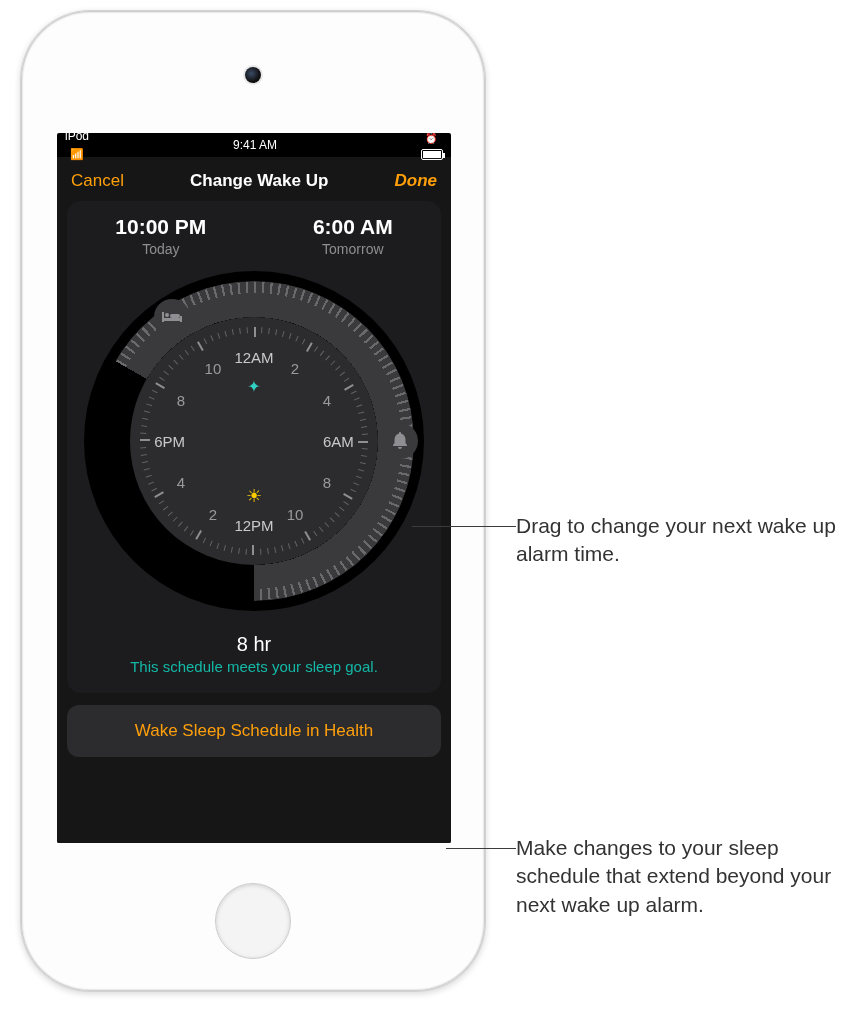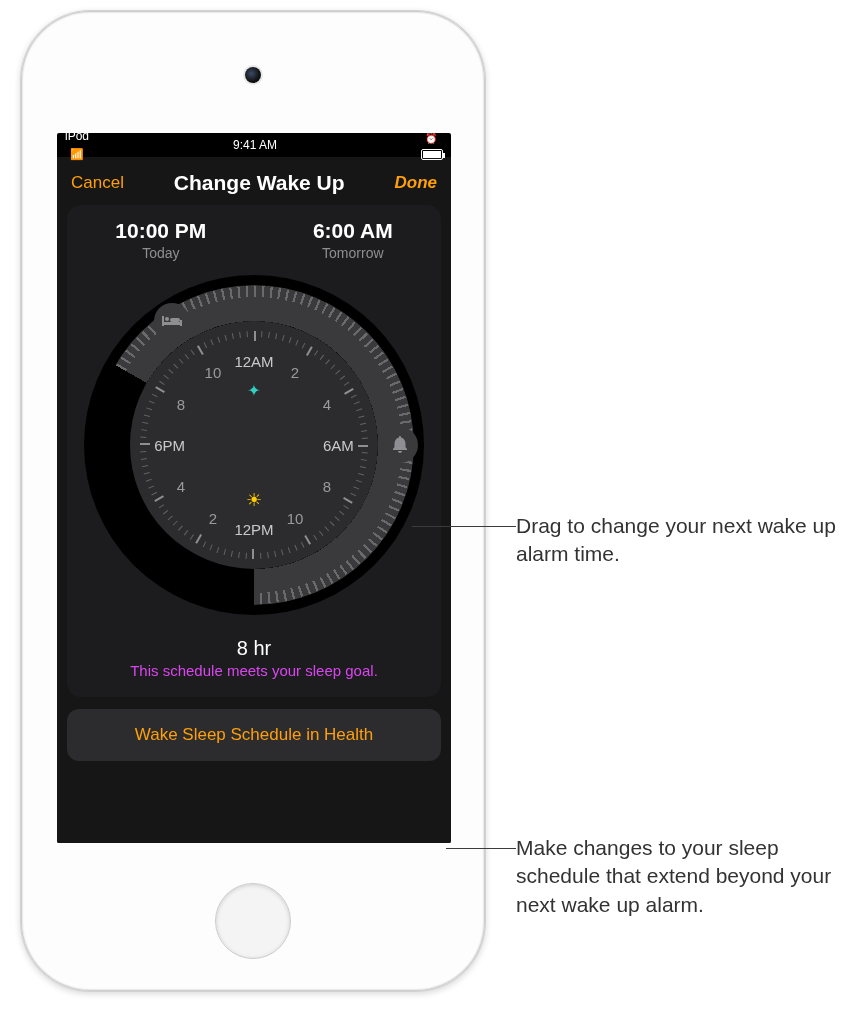--- a/index.html
+++ b/index.html
@@ -64,21 +64,21 @@
   .battery .fill { position:absolute; left:1px; top:1px; bottom:1px; width:18px; background:#fff; }
 
   
   .app { background:#161616; height: calc(100% - 24px); display:flex; flex-direction:column; }
   .nav {
     display:flex; justify-content:space-between; align-items:center;
     padding: 14px 14px 10px;
   }
   .nav .btn { color:#ff9f0a; font-size:17px; font-weight:400; }
   .nav .done { font-weight:600;font-style:italic; }
-  .nav .title { color:#fff; font-size:21px; font-weight:600; }
+  .nav .title { color:#fff; font-size:17px; font-weight:600; }
 
   .card {
     background:#1c1c1e; margin: 0 10px 12px; border-radius:14px;
     padding: 14px 10px 18px;
   }
   .times-row { display:flex; justify-content:space-around;gap:30px; }
   .time-col { text-align:center; }
   .time-col .t { color:#fff; font-size:21px; font-weight:600; }
   .time-col .d { color:#8e8e93; font-size:14px; margin-top:2px; }
 
@@ -134,21 +134,21 @@
   .tick-layer, .num, .sun-icon, .sparkle-icon { position:absolute; }
   .tick { position:absolute; left:50%; top:50%; width:1px; height:10px; background:#636366; transform-origin: 0 0; }
   .tick.major { height:14px; background:#8e8e93; width:1.5px; }
   .num { color:#9a9a9e; font-size:15px; transform:translate(-50%,-50%); text-align:center; }
   .num.cardinal { color:#c9c9cd; font-size:15px; }
   .sparkle-icon { color:#32d0c3; font-size:16px; transform:translate(-50%,-50%);}
   .sun-icon { color:#ffcc00; font-size:18px; transform:translate(-50%,-50%);}
 
   .goal { text-align:center; margin-top:22px; }
   .goal .hrs { color:#fff; font-size:20px; font-weight:400; }
-  .goal .msg { color:#d946ef; font-size:15px; margin-top:2px; }
+  .goal .msg { color:#14b8a6; font-size:15px; margin-top:2px; }
 
   .link-card {
     background:#2c2c2e; margin: 0 10px; border-radius:12px;
     padding: 16px 10px; text-align:center;
     color:#ff9f0a; font-size:17px;
   }
 
   
   .callout {
     position:absolute; color:#333; font-size:21px; line-height:1.35;

